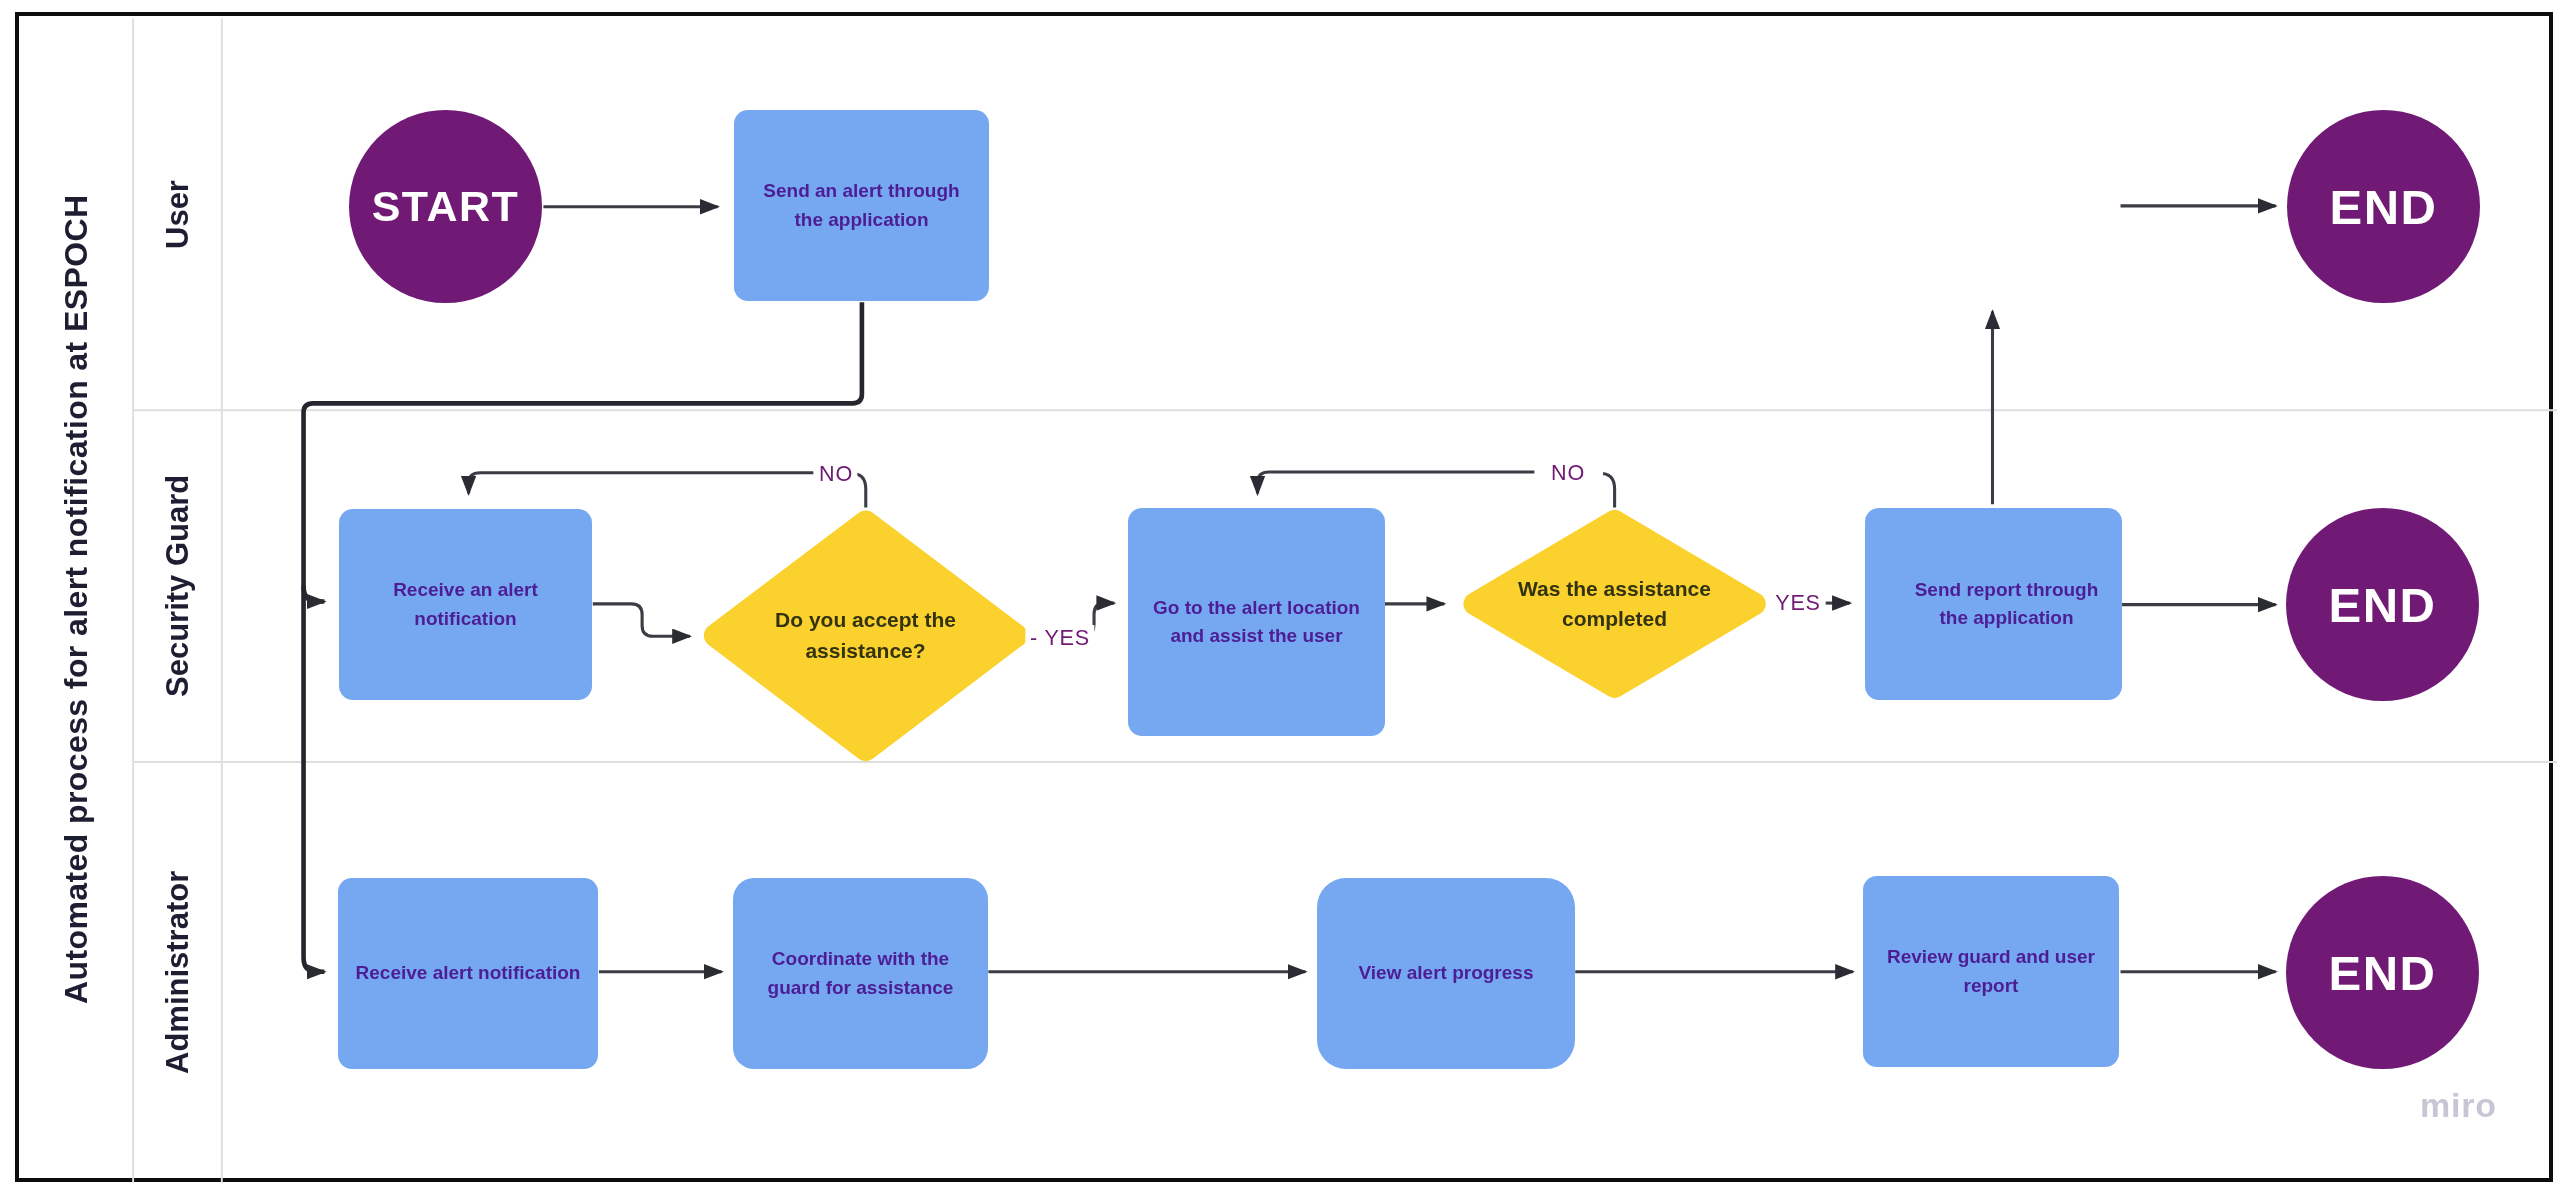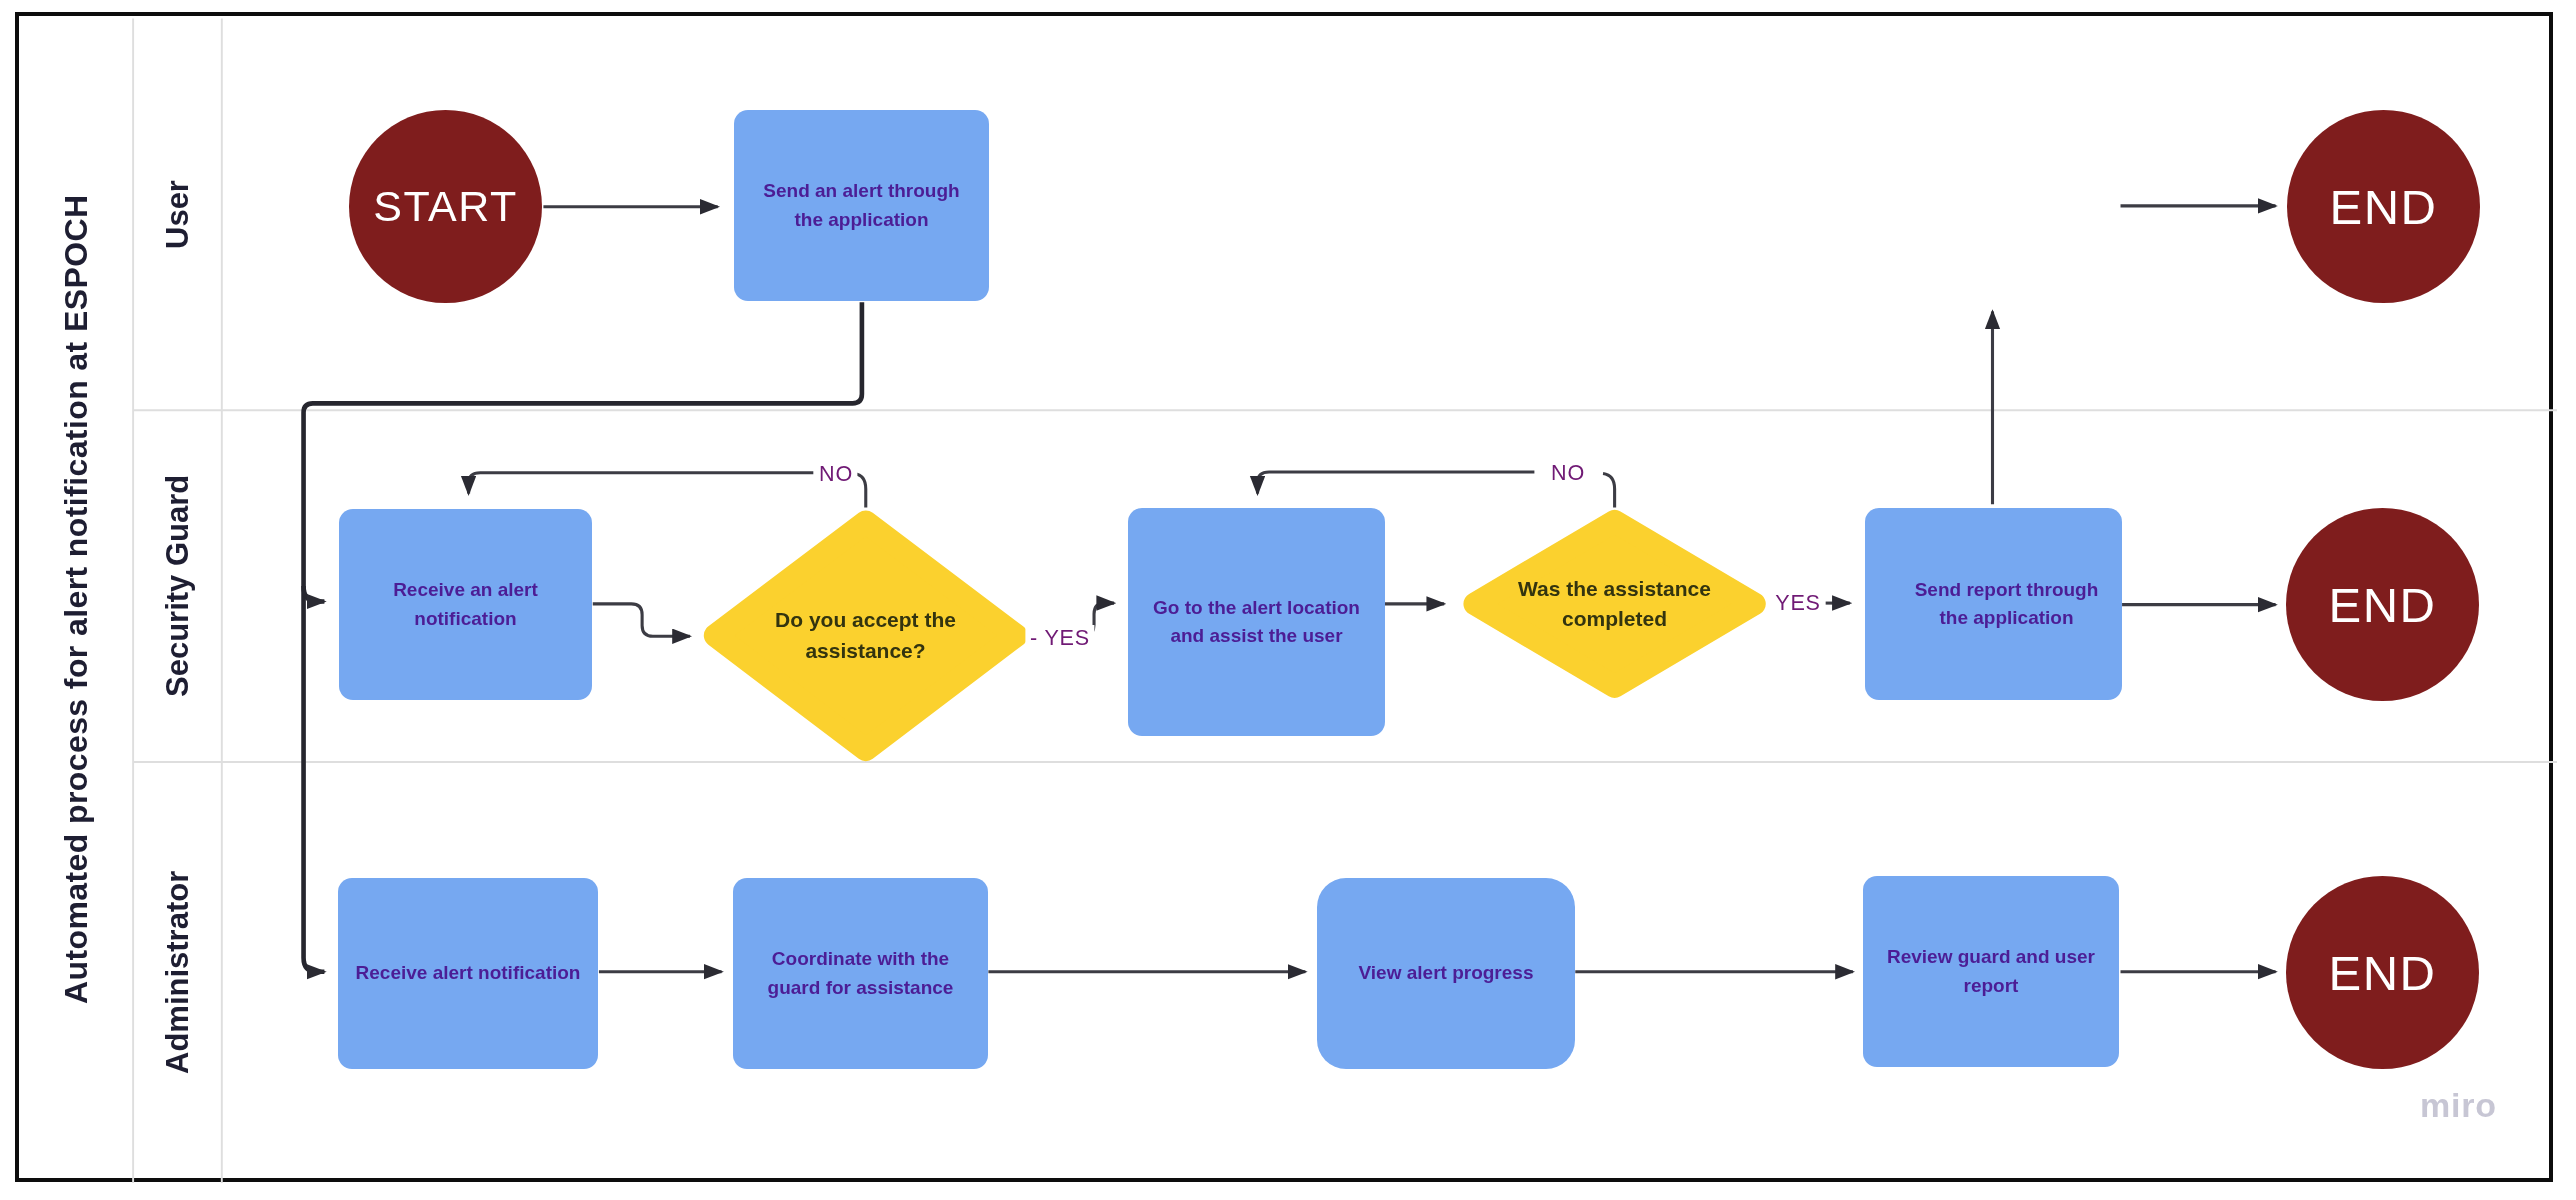--- a/index.html
+++ b/index.html
@@ -22,22 +22,22 @@
   .title-cell{font-size:32px;letter-spacing:0.4px;}
   .lane-cell{font-size:31px;}
   .box{
     position:absolute;z-index:2;background:#76A8F1;border-radius:14px;
     display:flex;align-items:center;justify-content:center;text-align:center;
     color:#4c1d95;font-weight:700;font-size:19px;line-height:1.5;
     padding:0 14px;box-sizing:border-box;
   }
   .terminal{
     position:absolute;z-index:2;width:193px;height:193px;border-radius:50%;
-    background:#7f1d1d;color:#ffffff;display:flex;align-items:center;justify-content:center;
-    font-weight:400;letter-spacing:1.5px;
+    background:#701a75;color:#ffffff;display:flex;align-items:center;justify-content:center;
+    font-weight:700;letter-spacing:1.5px;
   }
   .terminal.start{font-size:43px;}
   .terminal.end{font-size:49px;}
   .diamond-label{
     position:absolute;z-index:3;display:flex;align-items:center;justify-content:center;
     text-align:center;color:#2d2f1a;color:#2e2f12;color:#2d2e10;
     color:#2e3008;font-weight:700;font-size:21px;line-height:1.45;pointer-events:none;
     color:#33340f;
   }
   .edge-label{
@@ -148,21 +148,21 @@
   </div>
 
   <div class="terminal end" style="left:2286px;top:508px;">
     <span>END</span>
   </div>
 
   <div class="box" style="left:338px;top:878px;width:260px;height:191px;">
     <span>Receive alert notification</span>
   </div>
 
-  <div class="box" style="left:733px;top:878px;width:255px;height:191px;">
+  <div class="box" style="left:733px;top:878px;width:255px;height:191px;border-radius:21px;">
     <span>Coordinate with the guard for assistance</span>
   </div>
 
   <div class="box" style="left:1317px;top:878px;width:258px;height:191px;border-radius:29px;">
     <span>View alert progress</span>
   </div>
 
   <div class="box" style="left:1863px;top:876px;width:256px;height:191px;">
     <span>Review guard and user report</span>
   </div>

